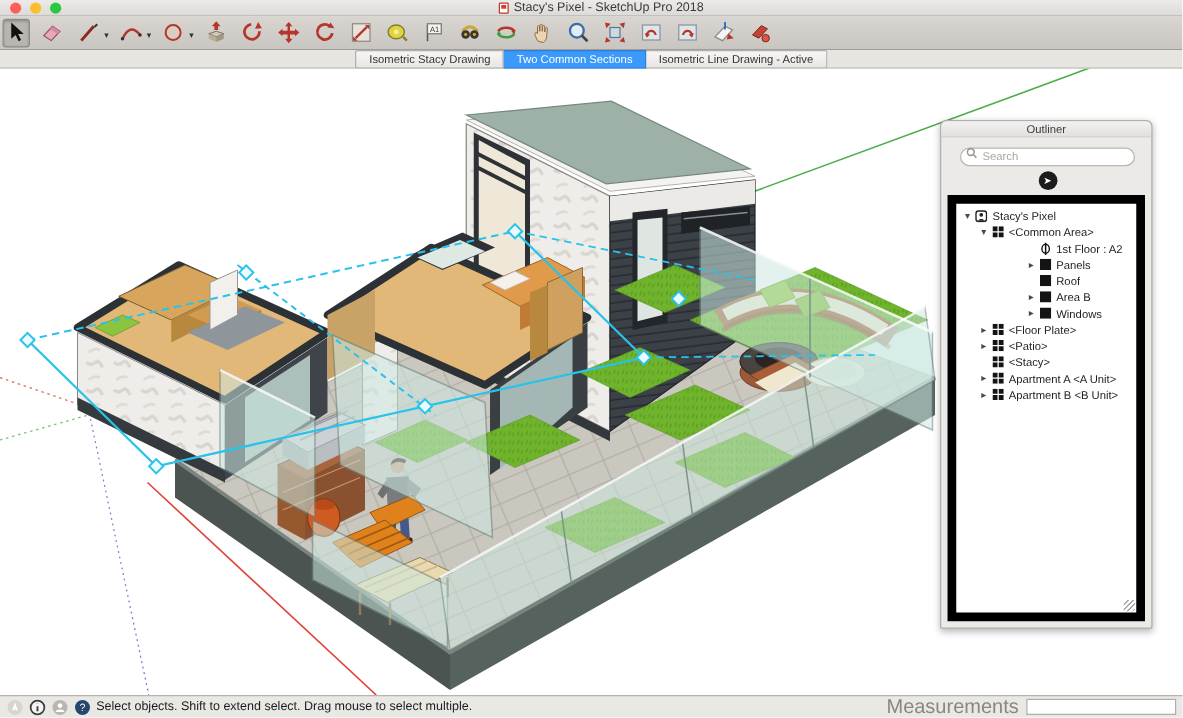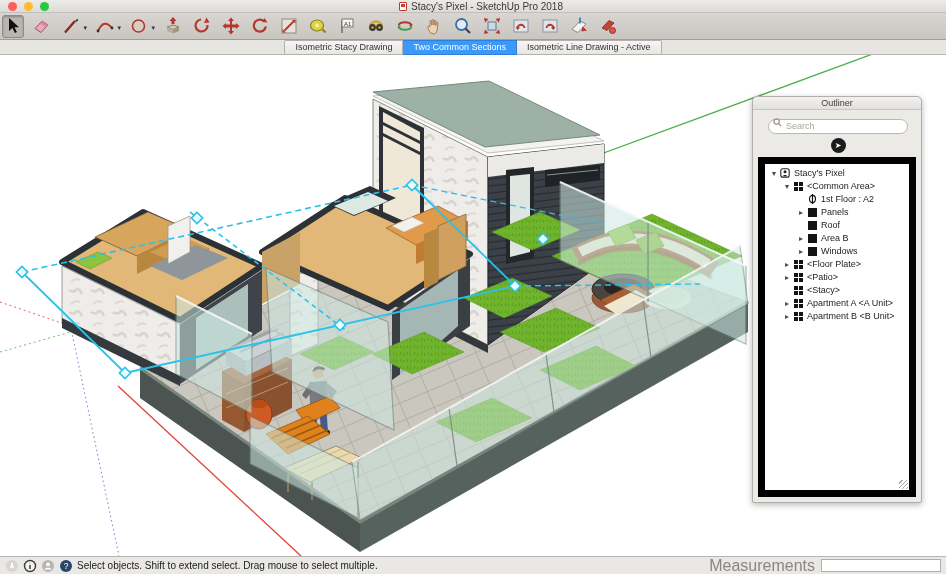--- a/index.html
+++ b/index.html
@@ -56,21 +56,21 @@
   .o-sbox input { width: 100%; height: 15px; font-size: 9px; border: 1px solid #b9b6b3;
     border-radius: 8px; padding: 0 4px 0 17px; color: #333; background: #fff;
     font-family: "Liberation Sans", sans-serif; }
   .o-sbox input::placeholder { color:#a9a6a3; }
   .o-details { width: 15px; height: 15px; border-radius: 50%; background: #1c1c1c;
     border: none; color:#fff; font-size: 8px; line-height: 13px; padding:0; }
   .o-tree { flex: 1; background: #fff; border: 7px solid #000000; margin: 0 5px 5px 5px;
     padding: 3px 0 0 0; overflow: hidden; position: relative; }
   .trow { display: flex; align-items: center; height: 13px; font-size: 9px; color:#1d1d1d;
     white-space: nowrap; }
-  .trow.d0 { padding-left: 4px; } .trow.d1 { padding-left: 17px; } .trow.d2 { padding-left: 31px; }
+  .trow.d0 { padding-left: 4px; } .trow.d1 { padding-left: 17px; } .trow.d2 { padding-left: 31px; margin-left: 24px; }
   .tw { width: 10px; font-size: 8px; color: #4b4b4b; text-align: center; flex: none; }
   .tw.open::before { content: "▾"; }
   .tw.closed::before { content: "▸"; }
   .ti { width: 12px; display: flex; justify-content: center; flex: none; margin-right: 3px; }
   .tl { overflow: hidden; text-overflow: ellipsis; }
   .grip { position: absolute; right: 1px; bottom: 1px; width: 9px; height: 9px;
     background: repeating-linear-gradient(135deg, transparent 0 2px, #a9a6a3 2px 3px); }
 
   
   .statusbar { position: absolute; bottom: 0; left: 0; width: 946px; height: 18px;

